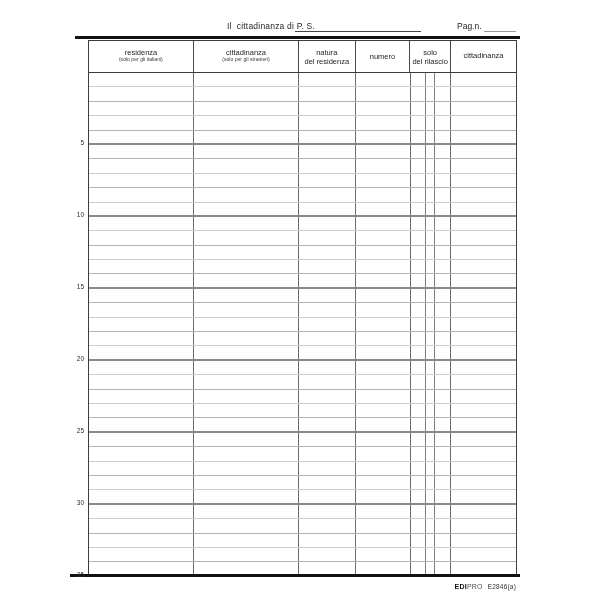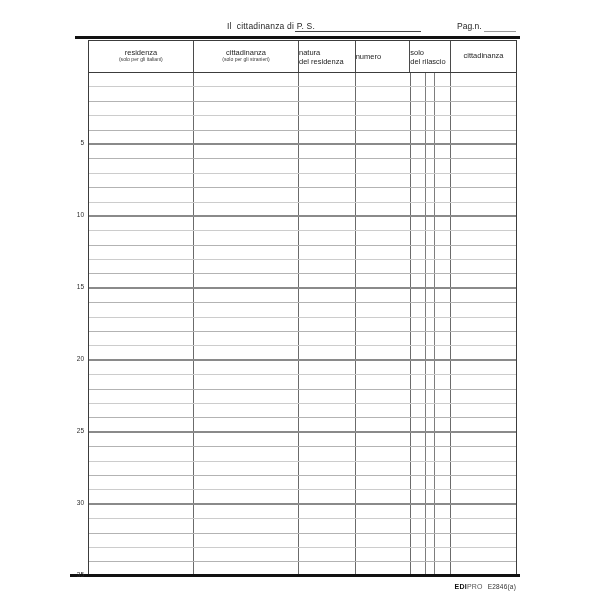--- a/index.html
+++ b/index.html
@@ -22,21 +22,21 @@
   .th{box-sizing:border-box;border-right:1px solid #4a4a4a;display:flex;flex-direction:column;
     align-items:center;justify-content:center;text-align:center;line-height:1.15;}
   .th .lbl{font-size:7.5px;}
   .th .note{font-size:6px;color:#3a3a3a;transform:scale(.85);transform-origin:center top;}
   .c-citt{width:105px;} .c-res{width:105px;} .c-oss{width:65px;border-right:none;}
   .doc-group{width:152px;box-sizing:border-box;border-right:1px solid #4a4a4a;display:flex;flex-direction:column;}
   .group-h{height:12px;box-sizing:border-box;border-bottom:1px solid #4a4a4a;display:flex;align-items:center;
     justify-content:center;font-size:7.5px;letter-spacing:.2px;}
   .group-cols{flex:1;display:flex;}
   .gc{box-sizing:border-box;border-right:1px solid #4a4a4a;display:flex;flex-direction:column;
-    align-items:flex-start;justify-content:center;text-align:center;font-size:7.5px;line-height:1.2;}
+    align-items:center;justify-content:center;text-align:center;font-size:7.5px;line-height:1.2;}
   .g-nat{width:57px;} .g-num{width:55px;} .g-anno{width:40px;border-right:none;}
 
   .tbody{position:relative;}
   .trow{display:flex;box-sizing:border-box;height:14.4px;border-bottom:1px solid var(--row_light,#ccc);}
   .trow.mid{border-bottom-color:var(--row_mid,#b3b3b3);}
   .trow.strong{border-bottom:2px solid var(--row_strong,#8a8a8a);}
   .td{box-sizing:border-box;border-right:1px solid var(--grid,#6b6b6b);height:100%;}
   .td.c-oss{border-right:none;}
   .anno-sub{display:flex;height:100%;}
   .sub{box-sizing:border-box;height:100%;border-right:1px solid #7d7d7d;}

